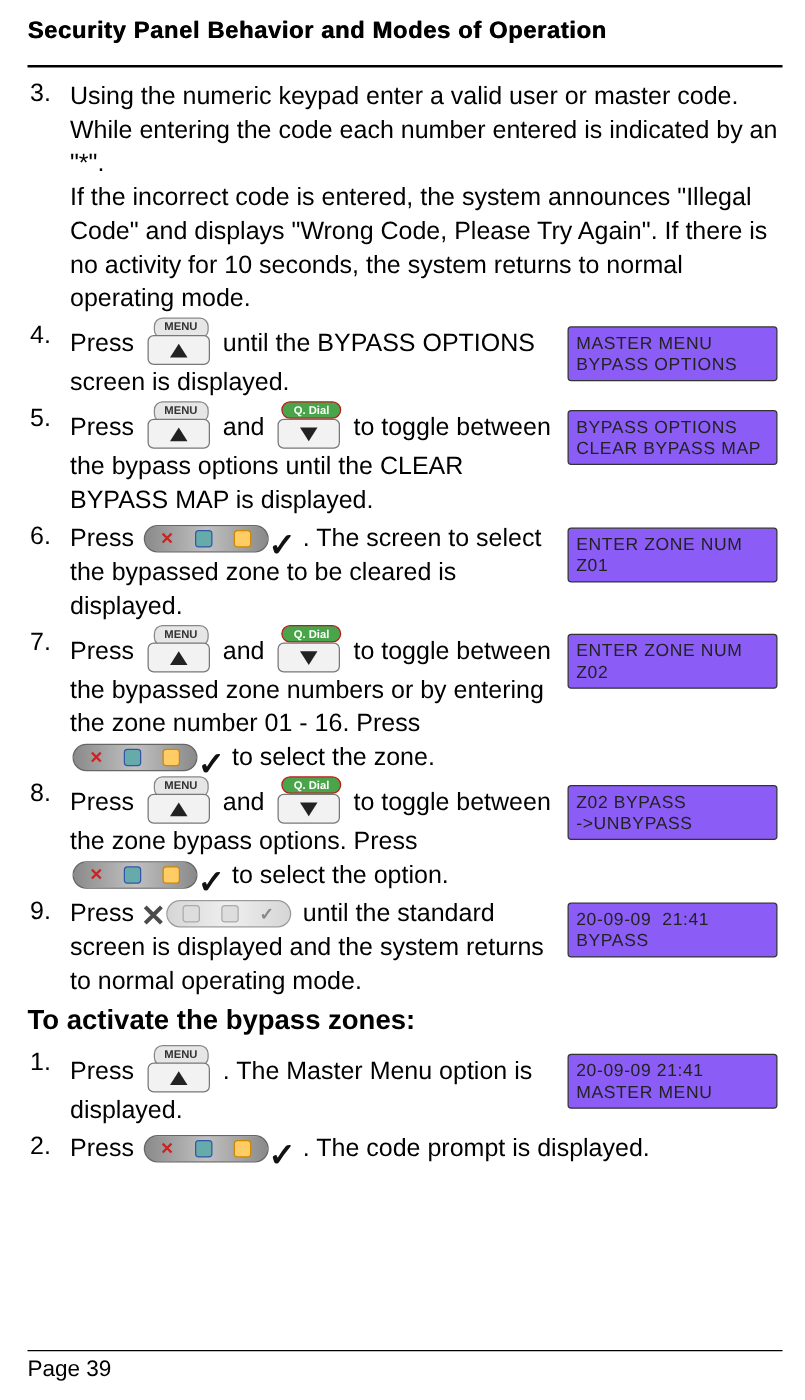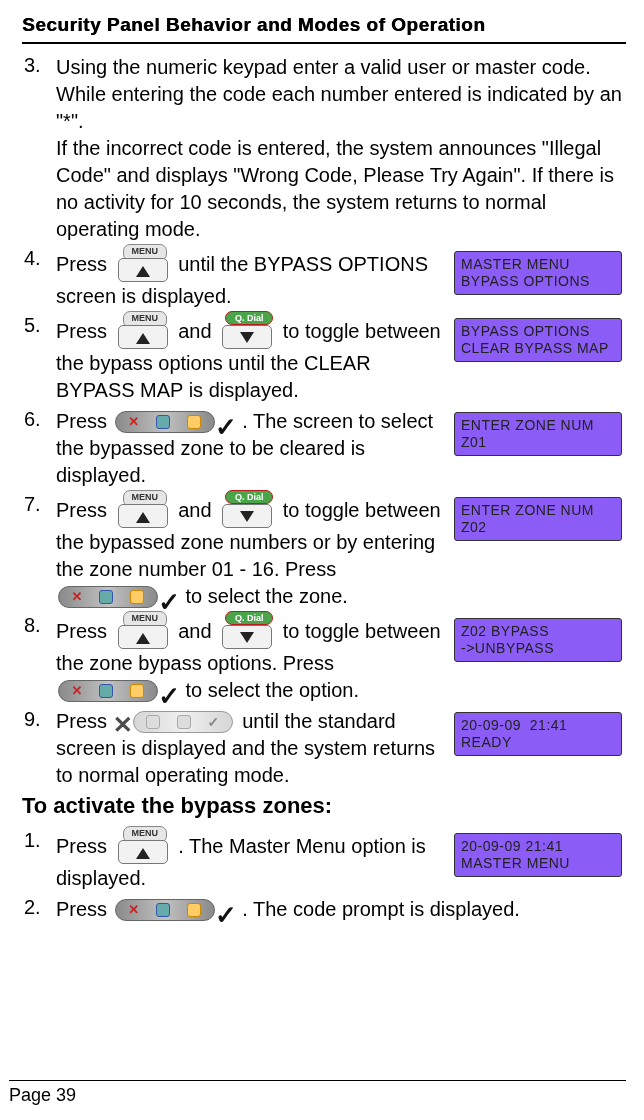--- a/index.html
+++ b/index.html
@@ -14,21 +14,21 @@
     font-size: 20px;
     color: #000;
     background: #fff;
     padding: 14px 18px 18px 22px;
     position: relative;
   }
   .header {
     font-weight: bold;
     font-size: 19px;
     letter-spacing: 0.5px;
-    padding-bottom: 6px;
+    padding-bottom: 16px;
     border-bottom: 2px solid #000;
     margin-bottom: 10px;
     text-shadow: 0.5px 0 0 #000;
   }
   ol.main-list {
     list-style: none;
     padding-left: 0;
   }
   ol.main-list > li {
     display: flex;
@@ -240,21 +240,21 @@
   .key-back .bar .chk {
     color:#888; font-weight:bold;font-size:14px;
   }
   h2.section {
     font-size: 22px;
     font-weight: bold;
     margin-bottom: 10px;
   }
   .footer {
     position: absolute;
-    left: 9px;
+    left: 22px;
     right: 18px;
     bottom: 14px;
     border-top: 1.5px solid #000;
     padding-top: 4px;
     display: flex;
     justify-content: space-between;
     font-size: 18px;
   }
 </style>
 </head>
@@ -409,21 +409,21 @@
           <span class="bar">
               <span class="spk1"></span>
               <span class="spk2"></span>
               <span class="chk">✓</span>
             </span>
         </span>
         <span> until the standard screen is displayed and the system returns to normal operating mode.</span>
       </div>
       <div class="screen-box">
         <div class="screen-line">20-09-09  21:41</div>
-        <div class="screen-line">READY</div>
+        <div class="screen-line">BYPASS</div>
       </div>
     </div>
   </li>
 
 </ol>
 
 <h2 class="section">To activate the bypass zones:</h2>
 
 <ol class="main-list">
 

